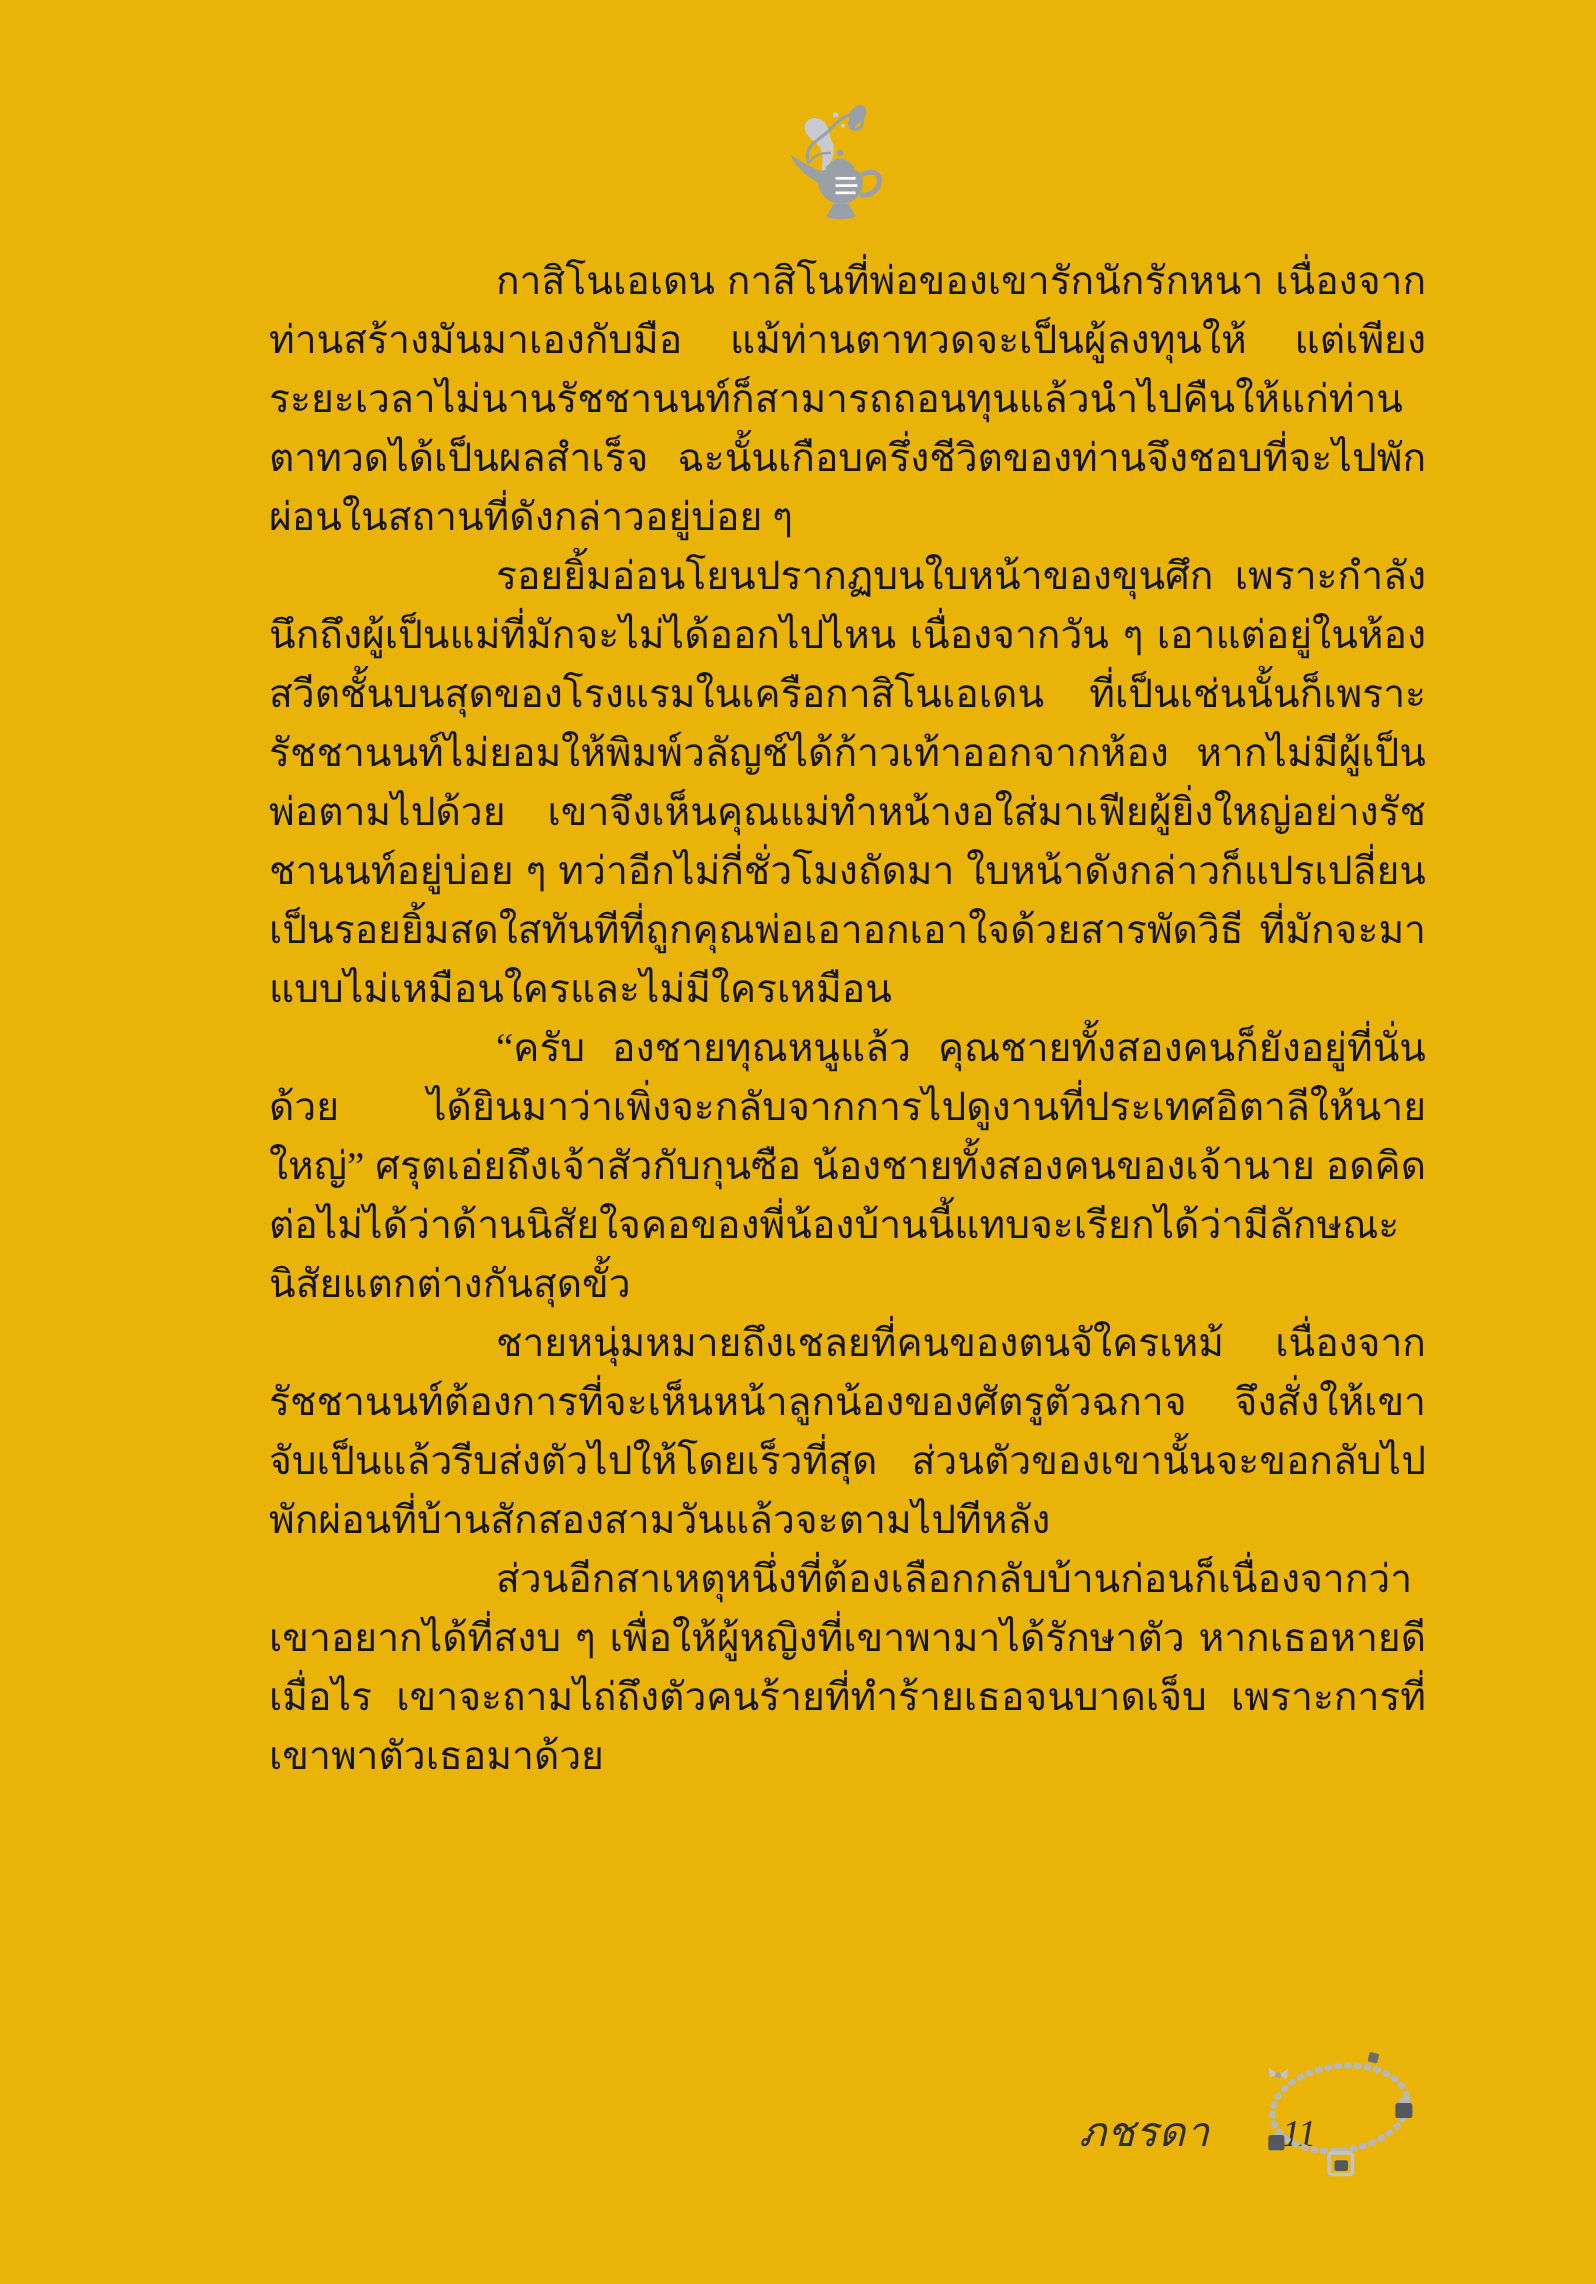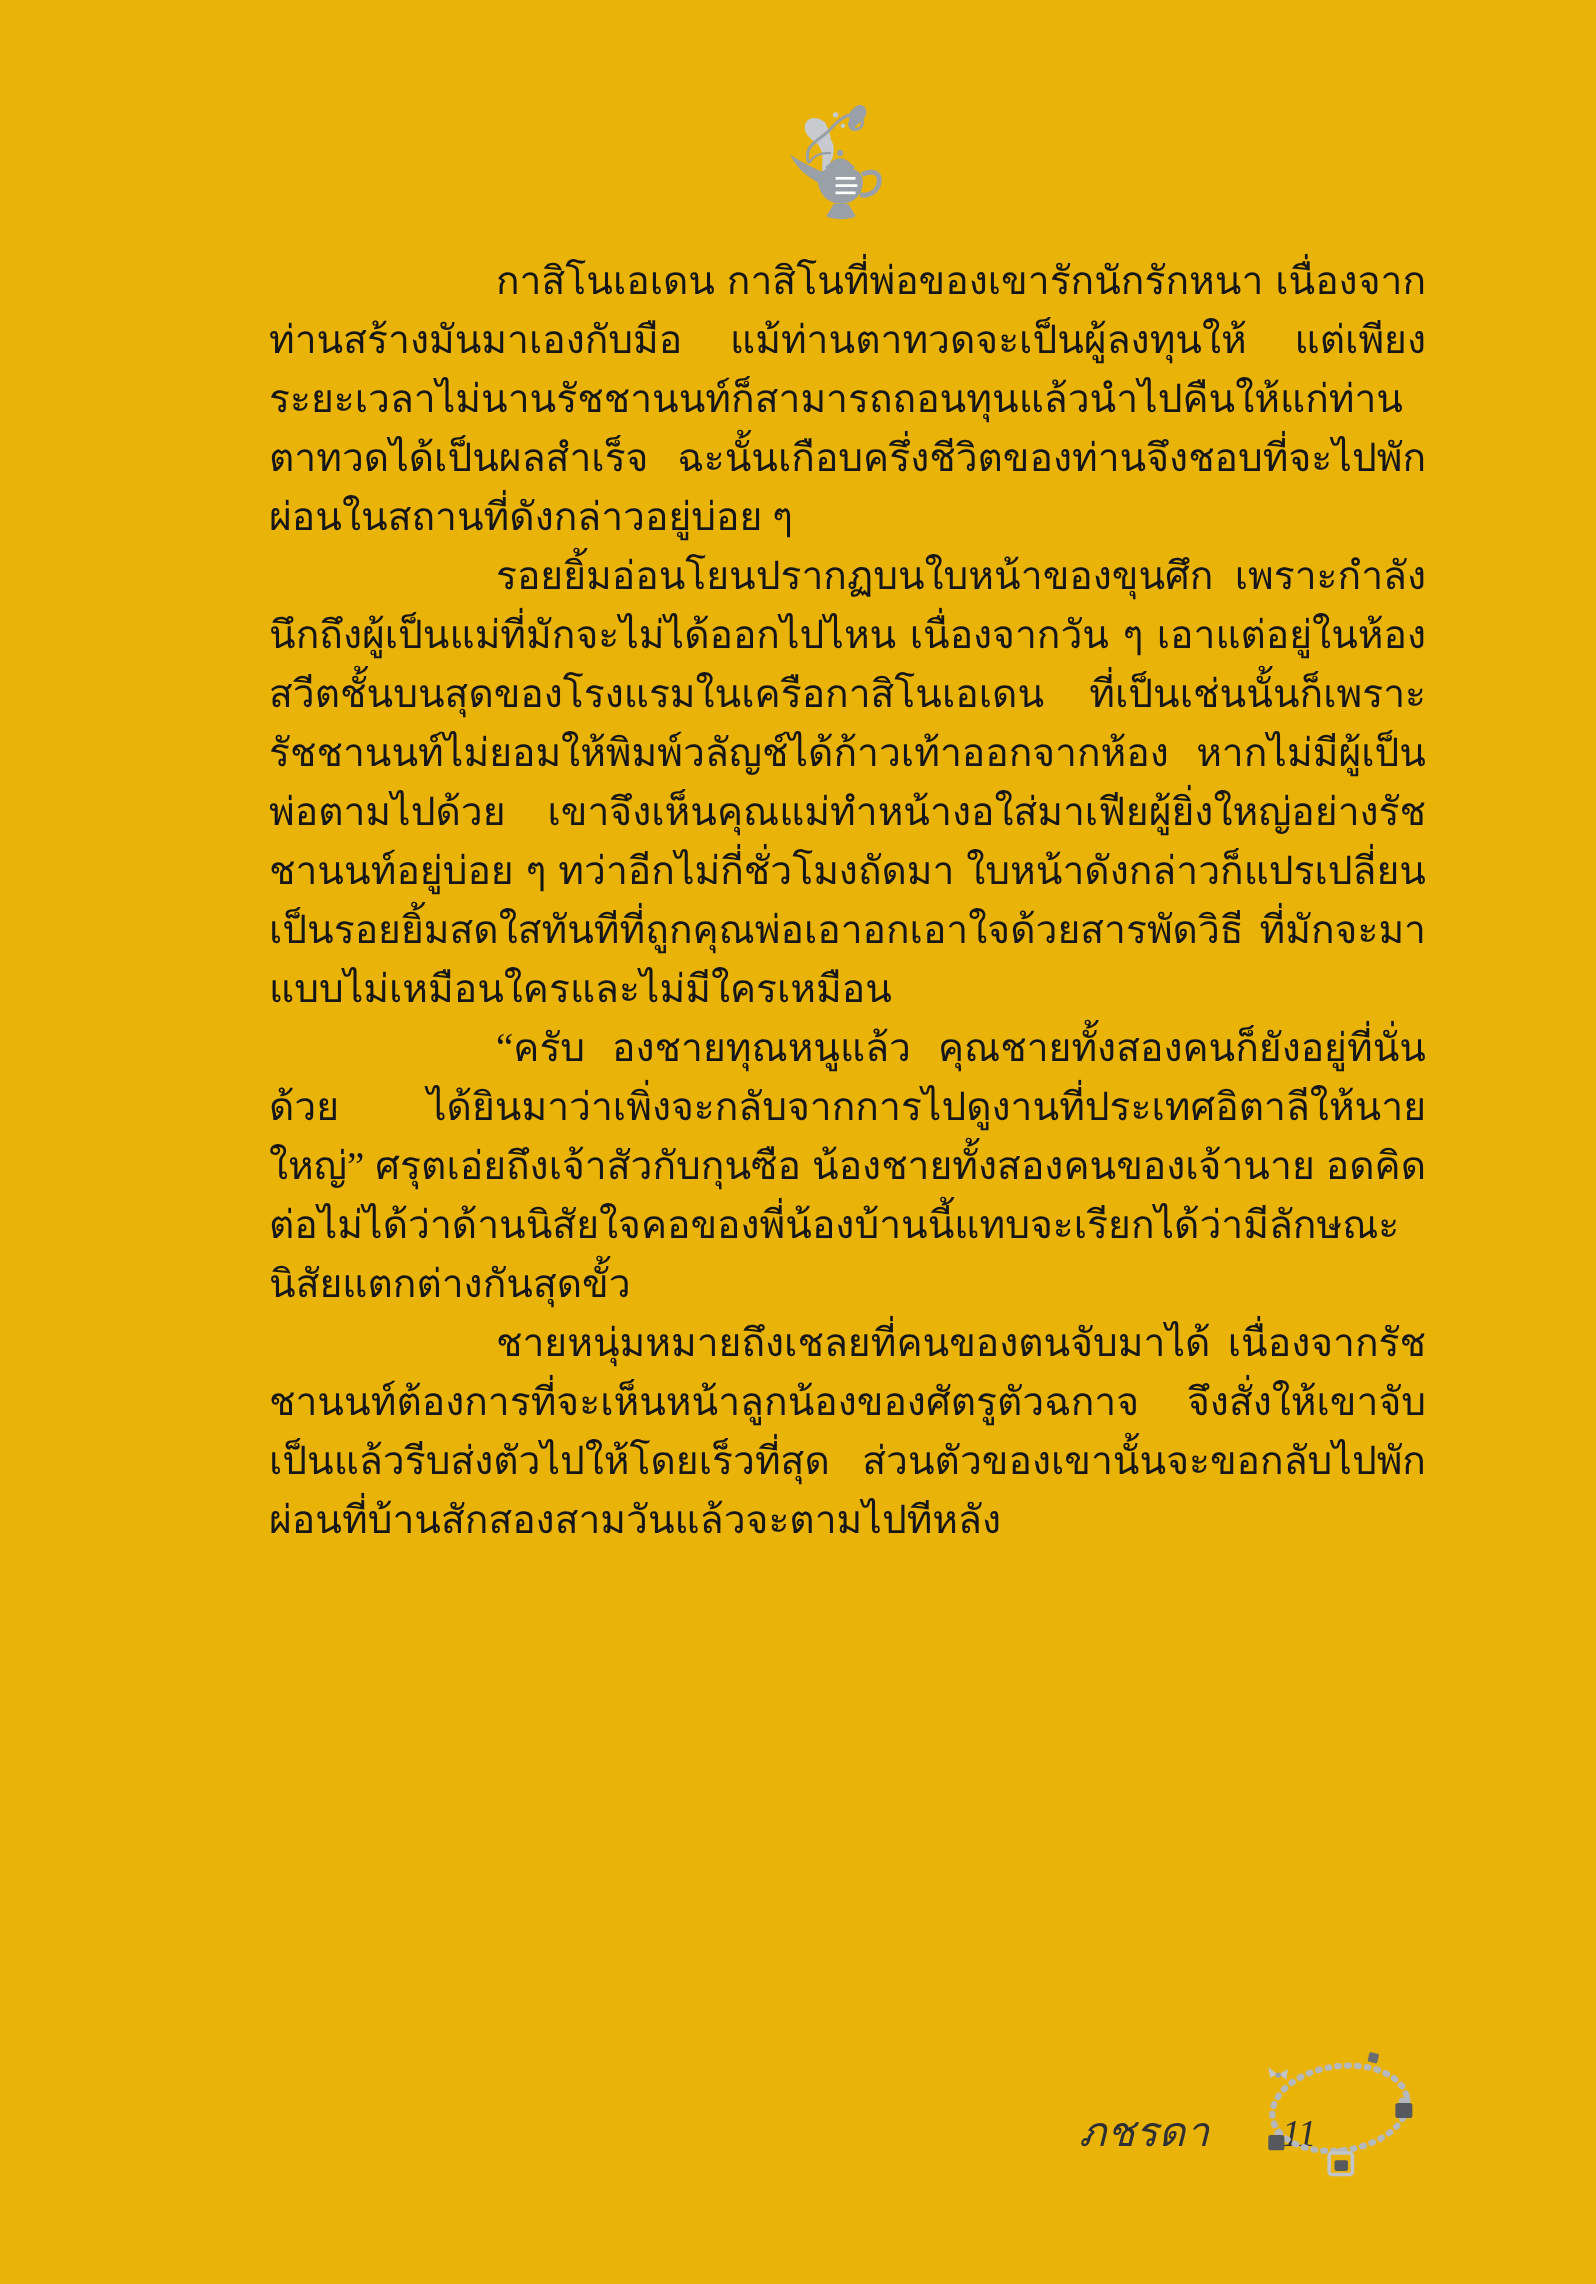--- a/index.html
+++ b/index.html
@@ -100,21 +100,22 @@
 
       <path d="M56,112 h16 l7,12 h-30 z" fill="#9aa0a7"></path>
       <ellipse cx="64" cy="125" rx="16" ry="4" fill="#9aa0a7"></ellipse>
     </svg>
   </div>
 
   <main class="text-block">
     <p>กาสิโนเอเดน กาสิโนที่พ่อของเขารักนักรักหนา เนื่องจากท่านสร้างมันมาเองกับมือ แม้ท่านตาทวดจะเป็นผู้ลงทุนให้ แต่เพียงระยะเวลาไม่นานรัชชานนท์ก็สามารถถอนทุนแล้วนำไปคืนให้แก่ท่านตาทวดได้เป็นผลสำเร็จ ฉะนั้นเกือบครึ่งชีวิตของท่านจึงชอบที่จะไปพักผ่อนในสถานที่ดังกล่าวอยู่บ่อย ๆ</p>
     <p>รอยยิ้มอ่อนโยนปรากฏบนใบหน้าของขุนศึก เพราะกำลังนึกถึงผู้เป็นแม่ที่มักจะไม่ได้ออกไปไหน เนื่องจากวัน ๆ เอาแต่อยู่ในห้องสวีตชั้นบนสุดของโรงแรมในเครือกาสิโนเอเดน ที่เป็นเช่นนั้นก็เพราะรัชชานนท์ไม่ยอมให้พิมพ์วลัญช์ได้ก้าวเท้าออกจากห้อง หากไม่มีผู้เป็นพ่อตามไปด้วย เขาจึงเห็นคุณแม่ทำหน้างอใส่มาเฟียผู้ยิ่งใหญ่อย่างรัชชานนท์อยู่บ่อย ๆ ทว่าอีกไม่กี่ชั่วโมงถัดมา ใบหน้าดังกล่าวก็แปรเปลี่ยนเป็นรอยยิ้มสดใสทันทีที่ถูกคุณพ่อเอาอกเอาใจด้วยสารพัดวิธี ที่มักจะมาแบบไม่เหมือนใครและไม่มีใครเหมือน</p>
     <p>“ครับ องชายทุณหนูแล้ว คุณชายทั้งสองคนก็ยังอยู่ที่นั่นด้วย ได้ยินมาว่าเพิ่งจะกลับจากการไปดูงานที่ประเทศอิตาลีให้นายใหญ่” ศรุตเอ่ยถึงเจ้าสัวกับกุนซือ น้องชายทั้งสองคนของเจ้านาย อดคิดต่อไม่ได้ว่าด้านนิสัยใจคอของพี่น้องบ้านนี้แทบจะเรียกได้ว่ามีลักษณะนิสัยแตกต่างกันสุดขั้ว</p>
-    <p>ชายหนุ่มหมายถึงเชลยที่คนของตนจับมาได้ เนื่องจากรัชชานนท์ต้องการที่จะเห็นหน้าลูกน้องของศัตรูตัวฉกาจ จึงสั่งให้เขาจับเป็นแล้วรีบส่งตัวไปให้โดยเร็วที่สุด ส่วนตัวของเขานั้นจะขอกลับไปพักผ่อนที่บ้านสักสองสามวันแล้วจะตามไปทีหลัง</p>
+    <p>ชายหนุ่มหมายถึงเชลยที่คนของตนจัใครเหม้ เนื่องจากรัชชานนท์ต้องการที่จะเห็นหน้าลูกน้องของศัตรูตัวฉกาจ จึงสั่งให้เขาจับเป็นแล้วรีบส่งตัวไปให้โดยเร็วที่สุด ส่วนตัวของเขานั้นจะขอกลับไปพักผ่อนที่บ้านสักสองสามวันแล้วจะตามไปทีหลัง</p>
+    <p>ส่วนอีกสาเหตุหนึ่งที่ต้องเลือกกลับบ้านก่อนก็เนื่องจากว่าเขาอยากได้ที่สงบ ๆ เพื่อให้ผู้หญิงที่เขาพามาได้รักษาตัว หากเธอหายดีเมื่อไร เขาจะถามไถ่ถึงตัวคนร้ายที่ทำร้ายเธอจนบาดเจ็บ เพราะการที่เขาพาตัวเธอมาด้วย</p>
   </main>
 
   <div class="page-footer">
     <span class="author-name">ภชรดา</span>
     <span class="page-number">11</span>
   </div>
 
   <div class="bottom-ornament">
     <svg viewBox="0 0 190 152" xmlns="http://www.w3.org/2000/svg" aria-hidden="true">
       <ellipse cx="96" cy="64" rx="76" ry="47" fill="none" stroke="#b5b9be" stroke-width="7" stroke-dasharray="2 9" stroke-linecap="round" transform="rotate(-8 96 64)"></ellipse>

